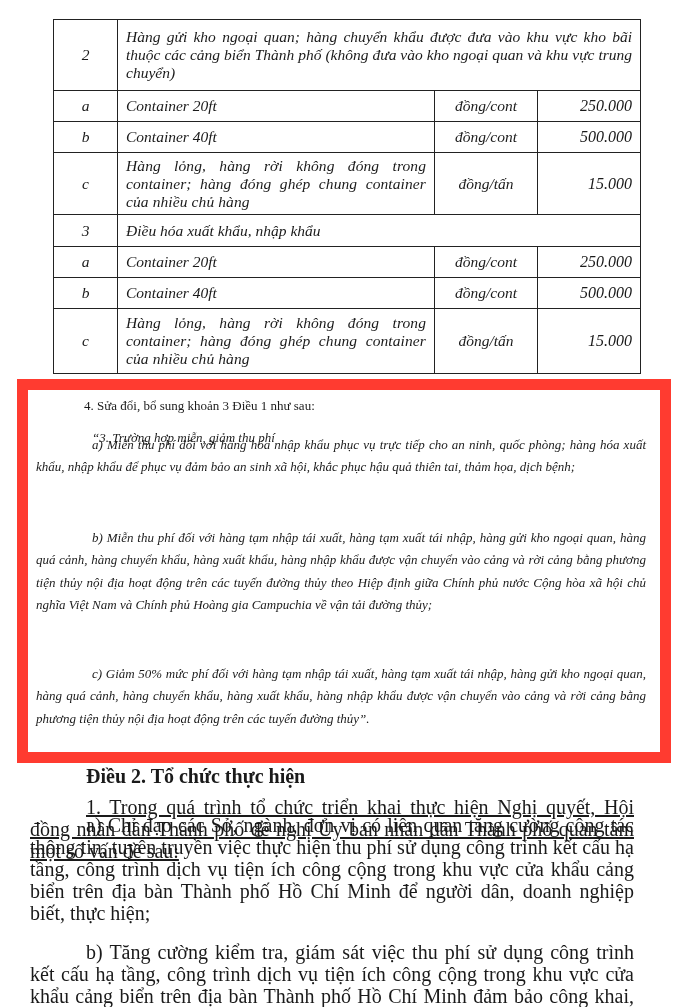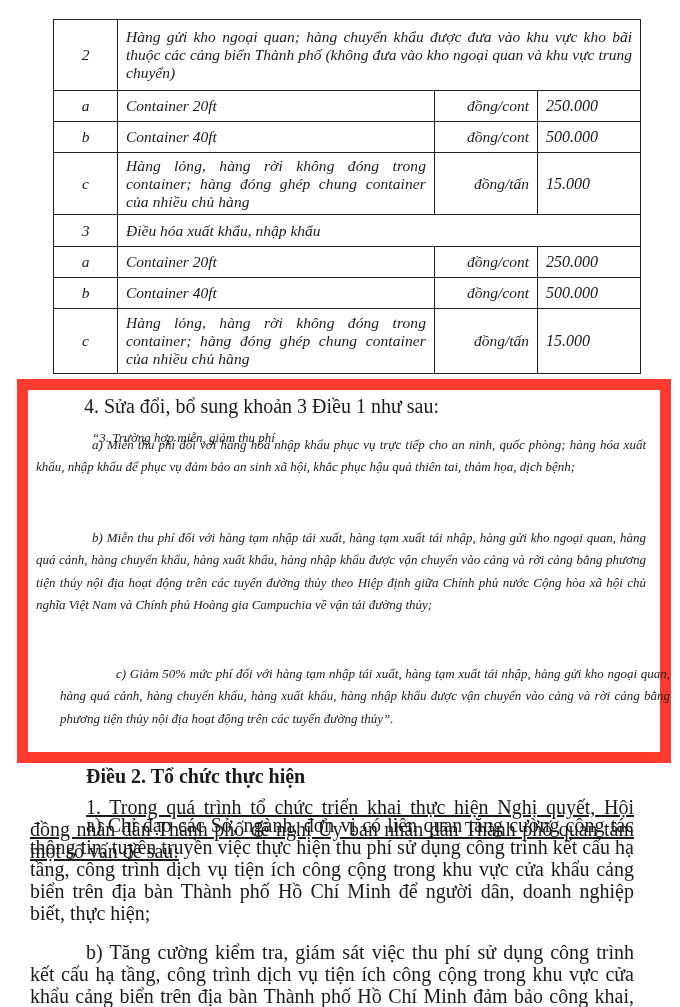--- a/index.html
+++ b/index.html
@@ -12,37 +12,37 @@
     position:absolute; left:53px; top:19px; width:587px;
     border-collapse:collapse; table-layout:fixed;
     font-size:15.5px; font-style:italic; line-height:18px;
   }
   .fee-table td { border:1.3px solid #222; padding:2px 8px; vertical-align:middle; }
   .fee-table col.c1 { width:64px; }
   .fee-table col.c2 { width:317px; }
   .fee-table col.c3 { width:103px; }
   .fee-table col.c4 { width:103px; }
   .fee-table td.idx { text-align:center; }
-  .fee-table td.unit { text-align:right; }
-  .fee-table td.amt { font-size:16px; }
+  .fee-table td.unit { text-align:center; }
+  .fee-table td.amt { text-align:right; font-size:16px; }
   .fee-table td.desc { text-align:justify; }
   .fee-table td.wide { letter-spacing:0.1px; }
   .r-sec2 td { height:66px;font-style:italic; }
   .r-std td { height:26px; }
   .r-tall td { height:57px; }
   .r-tall3 td { height:60px; }
   .r-sec3 td { height:27px; }
 
   .highlight-box {
     position:absolute; left:17px; top:379px; width:632px; height:362px;
     border:11px solid #ff3b30; background:#fff;
   }
   .doc-p {
     position:absolute; left:28px; width:610px; margin:0;
-    font-size:20px; line-height:22px; text-align:justify;
+    font-size:13px; line-height:22px; text-align:justify;
   }
   .it { font-style:italic; font-size:13px; line-height:22.3px;padding-left:8px; }
   .indent { text-indent:56px; }
   .heading { font-weight:bold; font-size:17.5px; }
   .plain { left:30px; width:604px; font-size:20px; line-height:22px; }
 </style>
 </head>
 <body>
 
 <table class="fee-table">
@@ -99,18 +99,18 @@
     </tr>
   </tbody>
 </table>
 
 <div class="highlight-box"></div>
 
 <p class="doc-p indent" style="top:395px;">4. Sửa đổi, bổ sung khoản 3 Điều 1 như sau:</p>
 <p class="doc-p indent it" style="top:427px;">“3. Trường hợp miễn, giảm thu phí</p>
 <p class="doc-p indent it" style="top:434px;">a) Miễn thu phí đối với hàng hóa nhập khẩu phục vụ trực tiếp cho an ninh, quốc phòng; hàng hóa xuất khẩu, nhập khẩu để phục vụ đảm bảo an sinh xã hội, khắc phục hậu quả thiên tai, thảm họa, dịch bệnh;</p>
 <p class="doc-p indent it" style="top:527px;">b) Miễn thu phí đối với hàng tạm nhập tái xuất, hàng tạm xuất tái nhập, hàng gửi kho ngoại quan, hàng quá cảnh, hàng chuyển khẩu, hàng xuất khẩu, hàng nhập khẩu được vận chuyển vào cảng và rời cảng bằng phương tiện thủy nội địa hoạt động trên các tuyến đường thủy theo Hiệp định giữa Chính phủ nước Cộng hòa xã hội chủ nghĩa Việt Nam và Chính phủ Hoàng gia Campuchia về vận tải đường thủy;</p>
-<p class="doc-p indent it" style="top:663px;margin-left:24px;">c) Giảm 50% mức phí đối với hàng tạm nhập tái xuất, hàng tạm xuất tái nhập, hàng gửi kho ngoại quan, hàng quá cảnh, hàng chuyển khẩu, hàng xuất khẩu, hàng nhập khẩu được vận chuyển vào cảng và rời cảng bằng phương tiện thủy nội địa hoạt động trên các tuyến đường thủy”.</p>
+<p class="doc-p indent it" style="top:663px;">c) Giảm 50% mức phí đối với hàng tạm nhập tái xuất, hàng tạm xuất tái nhập, hàng gửi kho ngoại quan, hàng quá cảnh, hàng chuyển khẩu, hàng xuất khẩu, hàng nhập khẩu được vận chuyển vào cảng và rời cảng bằng phương tiện thủy nội địa hoạt động trên các tuyến đường thủy”.</p>
 
 <p class="doc-p plain indent heading" style="top:765px;">Điều 2. Tổ chức thực hiện</p>
 <p class="doc-p plain indent" style="top:796px;text-decoration:underline;">1. Trong quá trình tổ chức triển khai thực hiện Nghị quyết, Hội đồng nhân dân Thành phố đề nghị Ủy ban nhân dân Thành phố quan tâm một số vấn đề sau:</p>
 <p class="doc-p plain indent" style="top:814px;">a) Chỉ đạo các Sở, ngành, đơn vị có liên quan tăng cường công tác thông tin, tuyên truyền việc thực hiện thu phí sử dụng công trình kết cấu hạ tầng, công trình dịch vụ tiện ích công cộng trong khu vực cửa khẩu cảng biển trên địa bàn Thành phố Hồ Chí Minh để người dân, doanh nghiệp biết, thực hiện;</p>
 <p class="doc-p plain indent" style="top:941px;">b) Tăng cường kiểm tra, giám sát việc thu phí sử dụng công trình kết cấu hạ tầng, công trình dịch vụ tiện ích công cộng trong khu vực cửa khẩu cảng biển trên địa bàn Thành phố Hồ Chí Minh đảm bảo công khai, minh bạch, thực hiện thu đúng, thu đủ</p>
 
 </body></html>

